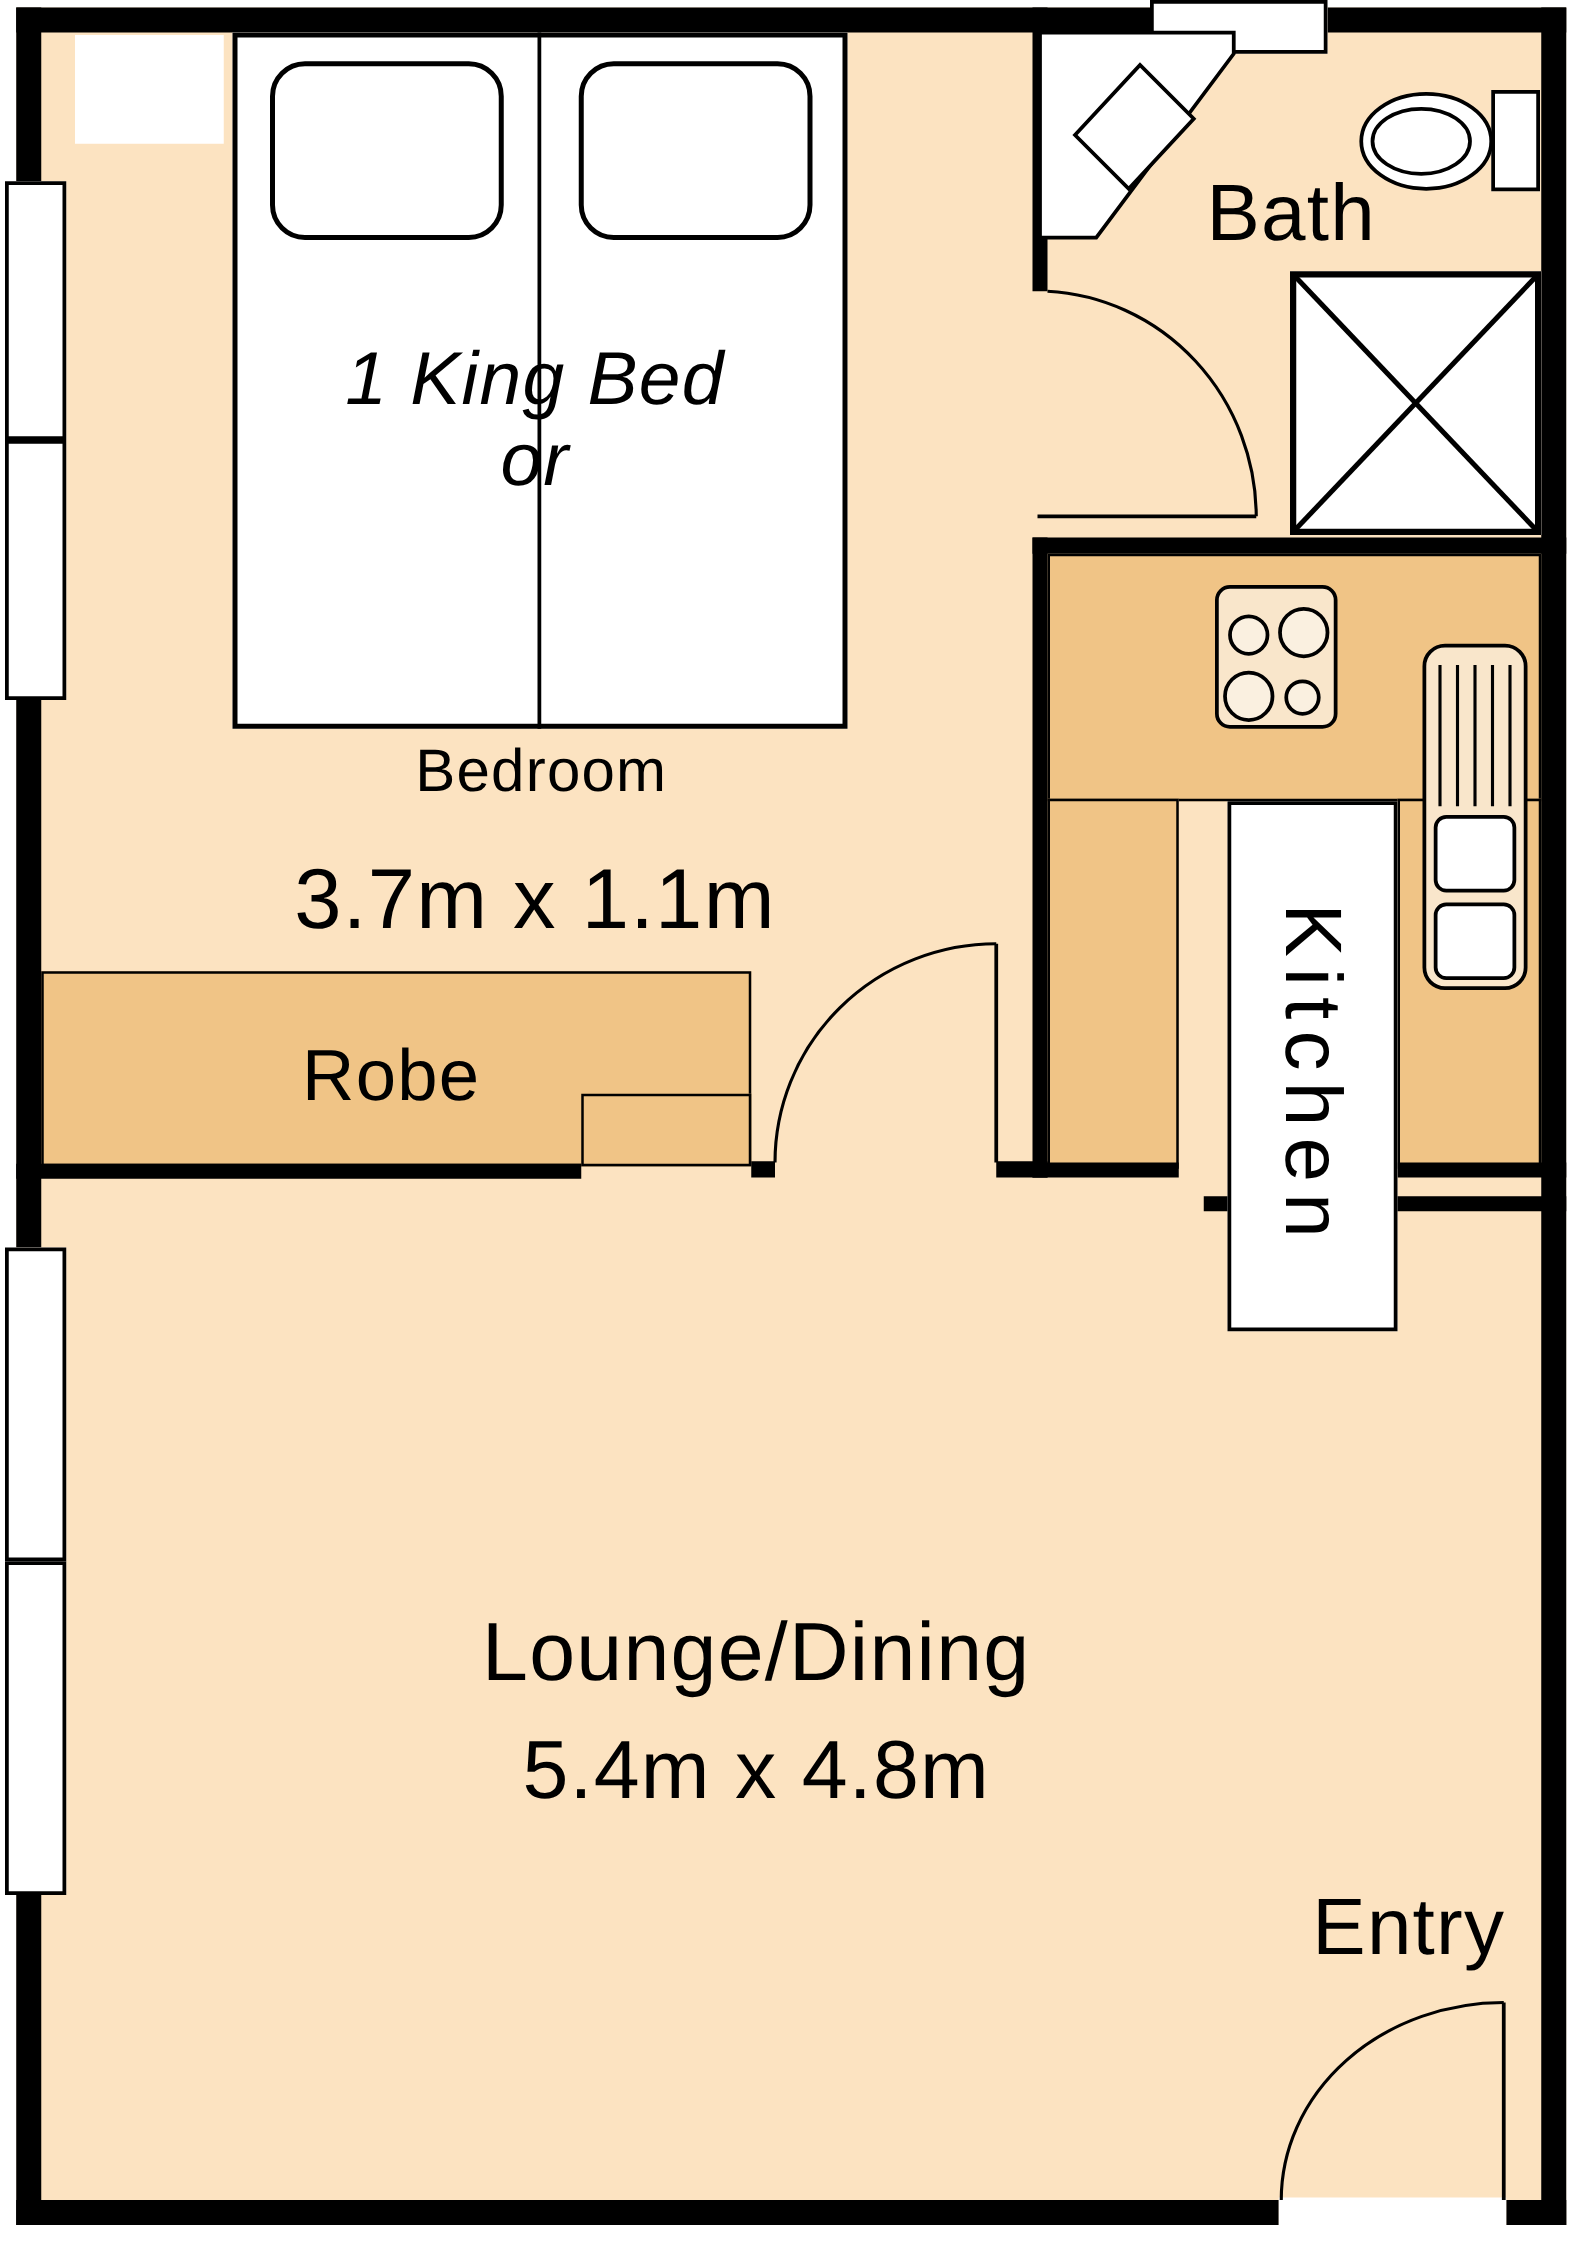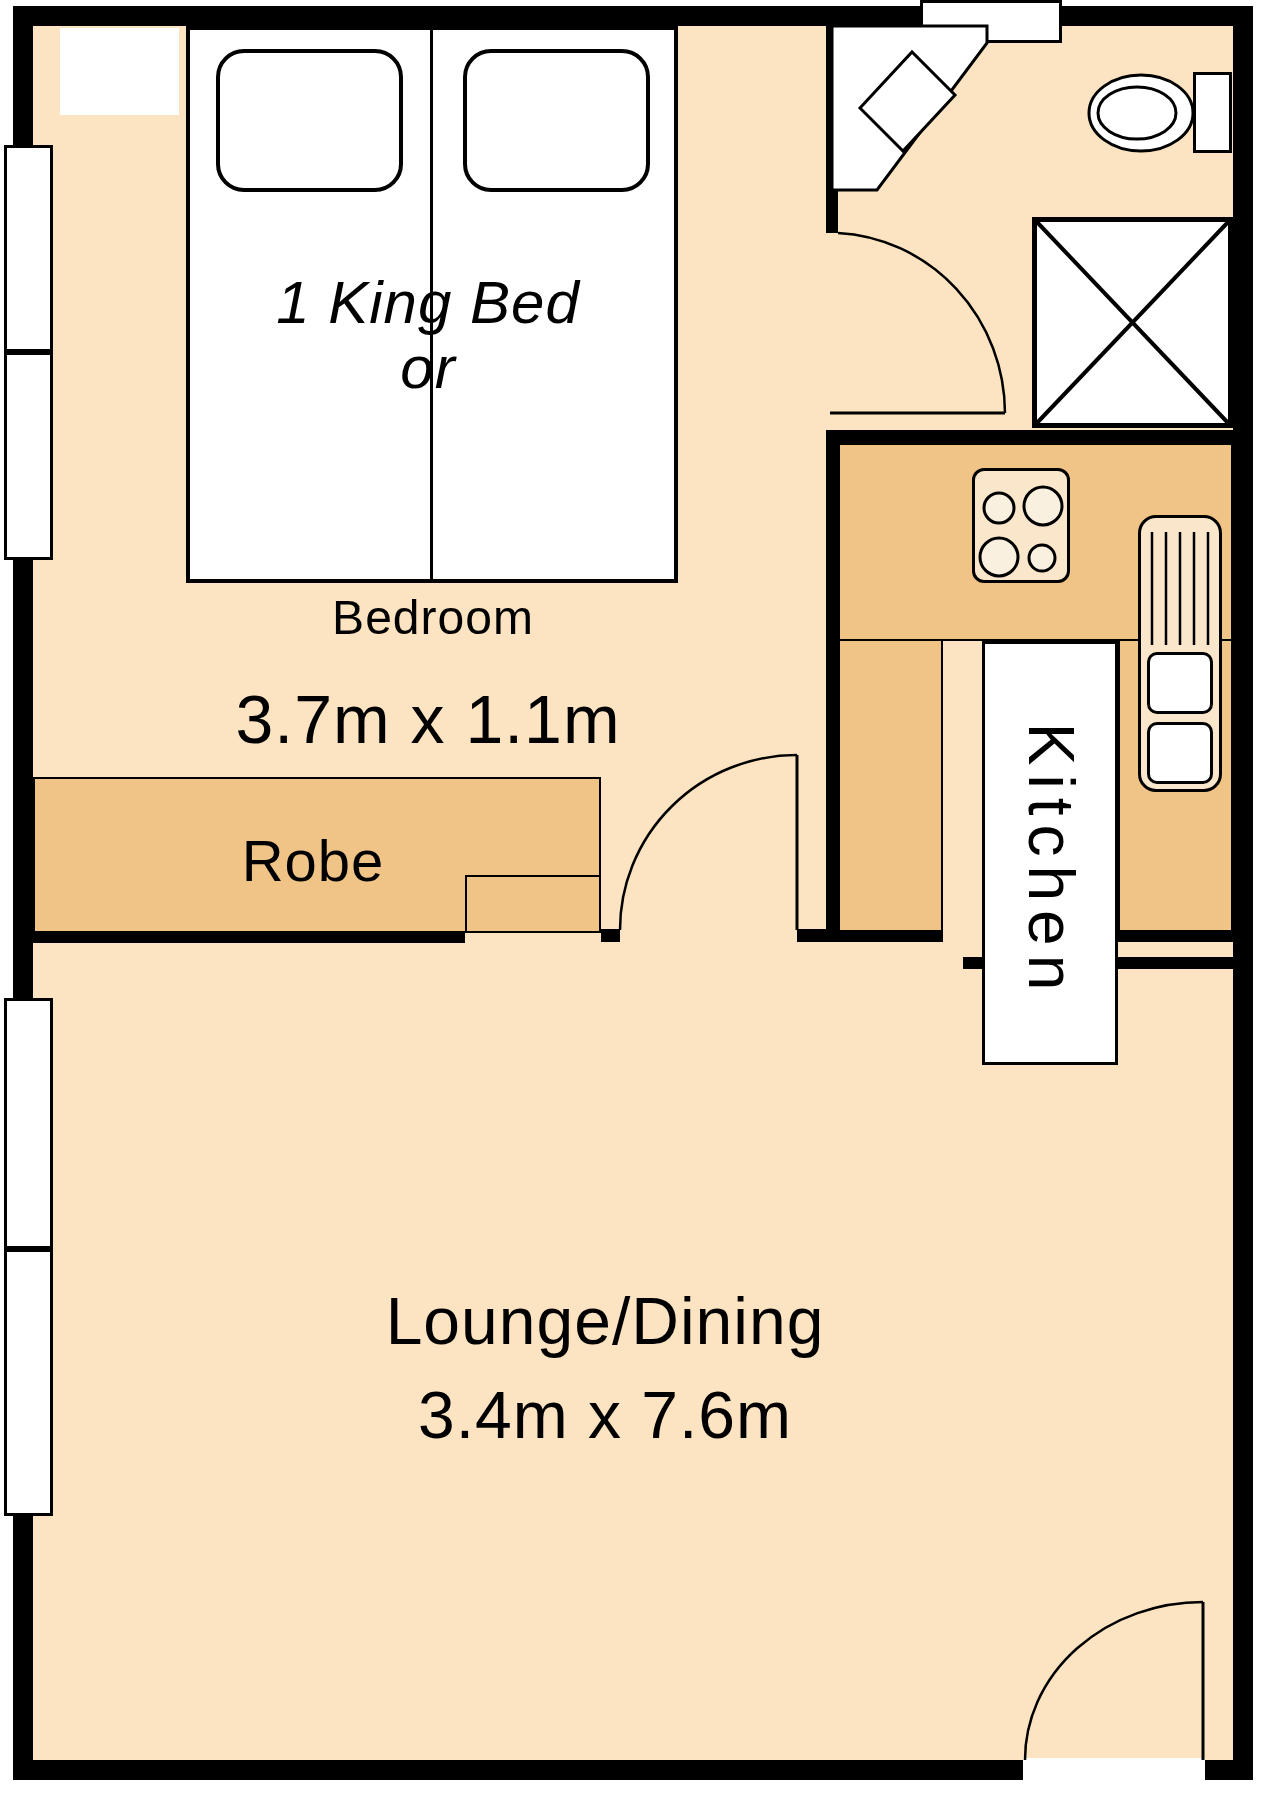--- a/index.html
+++ b/index.html
@@ -115,17 +115,19 @@
     <path d="M 1203 1602 A 178 158 0 0 0 1025 1760" fill="none" stroke="#000" stroke-width="2.5"></path>
   </svg>
 
   <div class="lbl bed-text" style="left:178px;top:270px;width:500px;font-style:italic;">
     <div>1 King Bed</div>
     <div>or</div>
   </div>
   <div class="lbl" style="left:233px;top:594px;width:400px;font-size:48px;">Bedroom</div>
   <div class="lbl" style="left:228px;top:685px;width:400px;font-size:68px;">3.7m x 1.1m</div>
   <div class="lbl bold" style="left:163px;top:831px;width:300px;">Robe</div>
+  <div class="lbl" style="left:933px;top:138px;width:200px;">Bath</div>
   <div class="lbl kitchen-lbl" style="left:830px;top:828px;width:440px;height:66px;">Kitchen</div>
   <div class="lbl" style="left:305px;top:1268px;width:600px;font-size:66px;margin-top:20px;">Lounge/Dining</div>
-  <div class="lbl" style="left:305px;top:1382px;width:600px;font-size:66px;">3.4m x 7.6m</div>
+  <div class="lbl" style="left:305px;top:1382px;width:600px;font-size:66px;">5.4m x 4.8m</div>
+  <div class="lbl" style="left:1027px;top:1509px;width:200px;">Entry</div>
 
 </div>
 
 </body></html>

